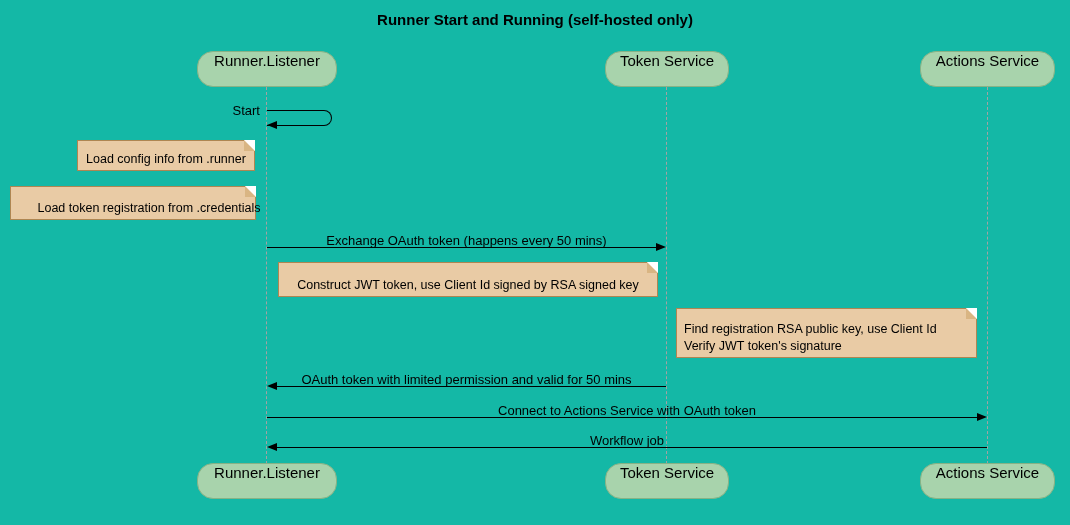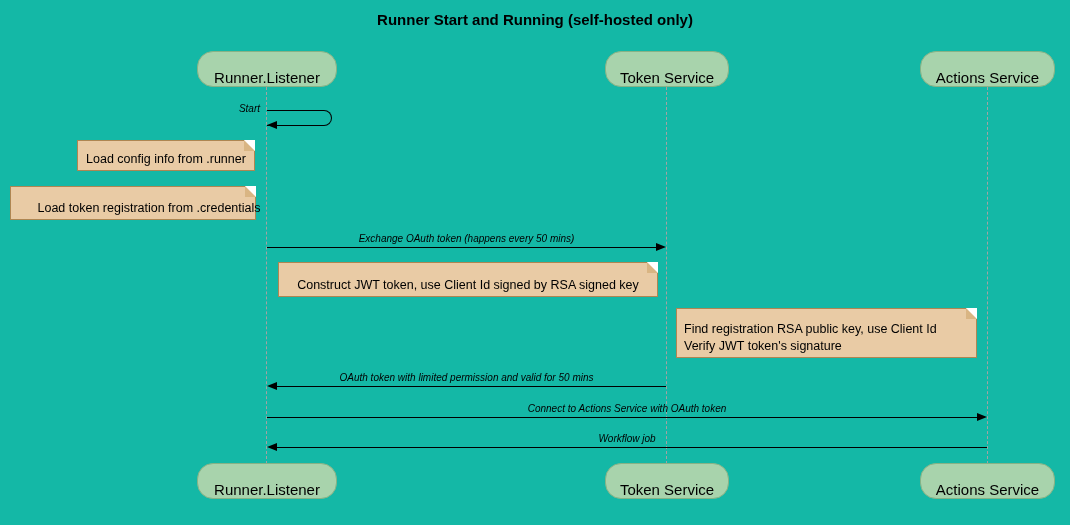--- a/index.html
+++ b/index.html
@@ -36,31 +36,30 @@
     width: 0;
     border-left: 1px dashed var(--lifeline);
   }
   .participant {
     position: absolute;
     height: 36px;
     background: var(--participant-fill);
     border: 1px solid var(--participant-border);
     border-radius: 16px;
     display: flex;
-    align-items: flex-end;
+    align-items: flex-start;
     justify-content: center;
     font-size: 15px;
     box-sizing: border-box;
   }
   .msg-label {
     position: absolute;
-    font-size: 10px;
+    font-size: 13px;
     text-align: center;
     white-space: nowrap;
-    font-style: italic;
   }
   .msg-line {
     position: absolute;
     height: 0;
     border-top: 1.5px solid var(--arrow);
   }
   .arrow-right, .arrow-left {
     position: absolute;
     width: 0; height: 0;
     border-top: 4.5px solid transparent;

